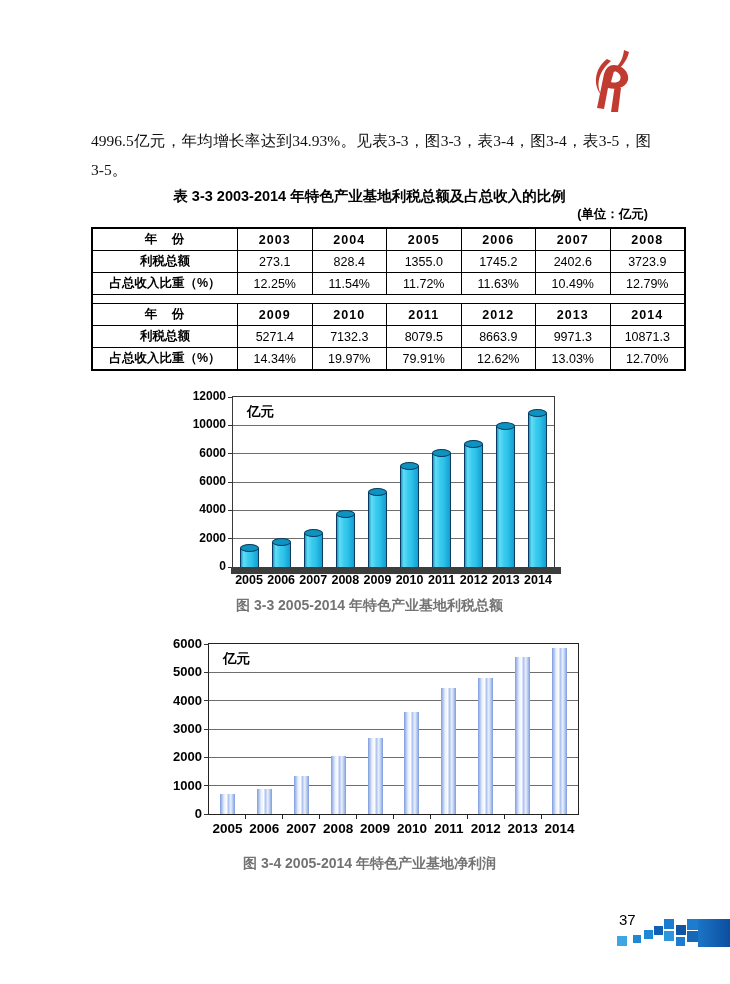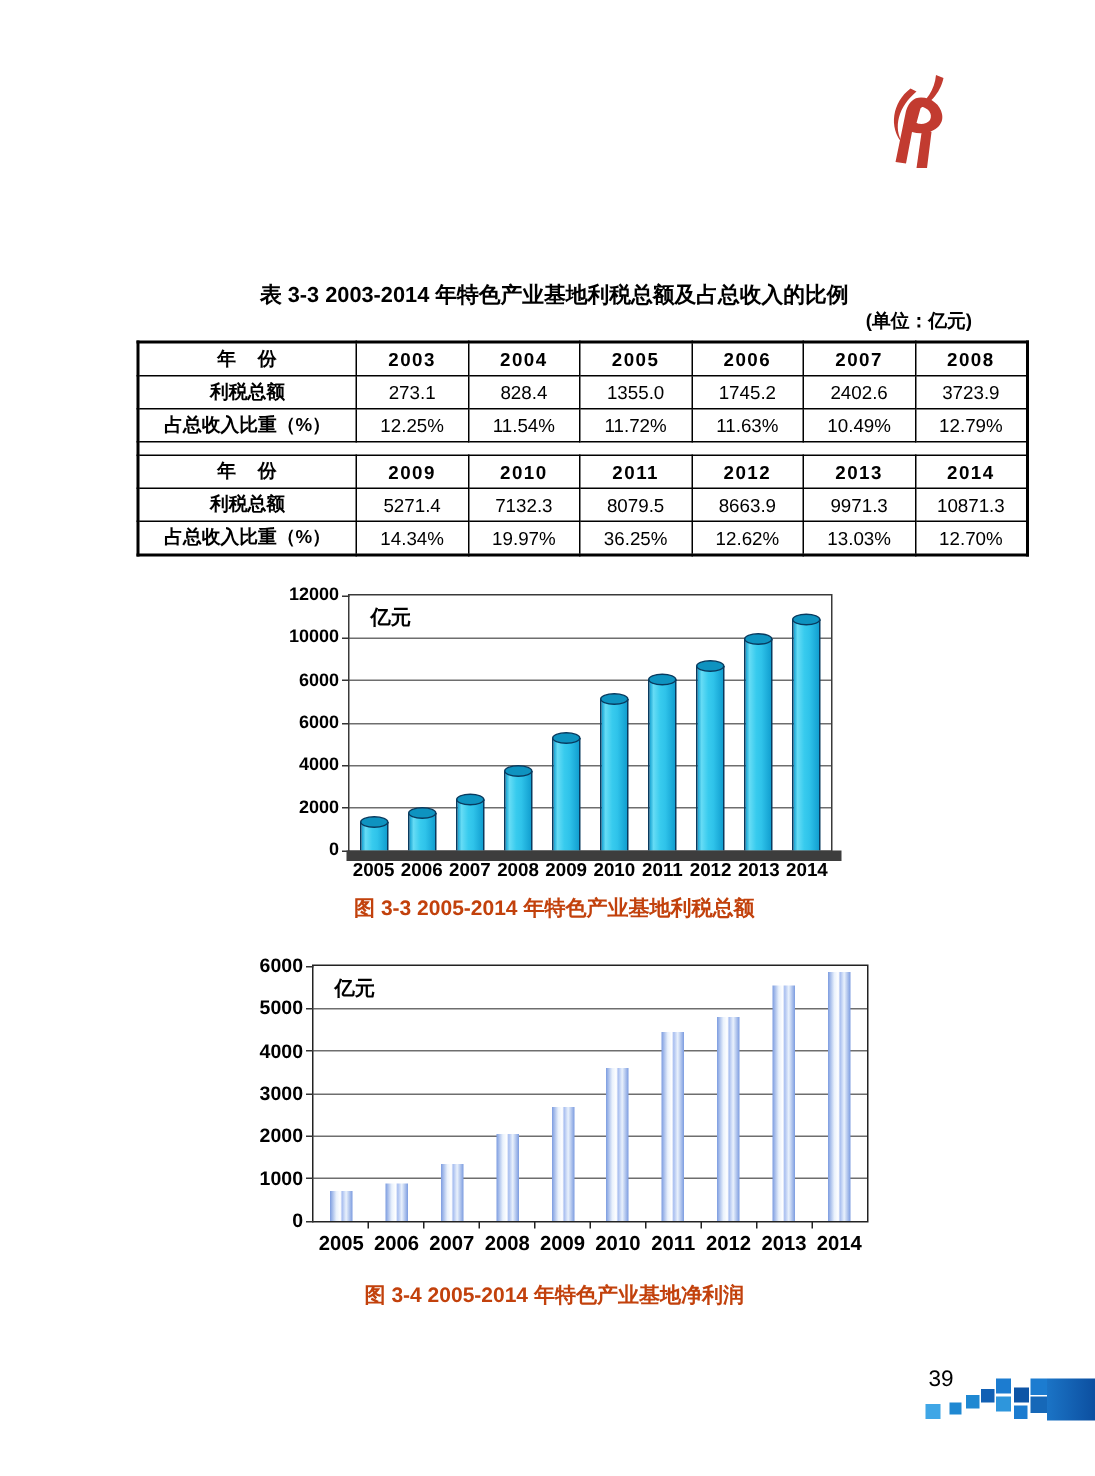--- a/index.html
+++ b/index.html
@@ -48,21 +48,21 @@
   .floor { position:absolute; left:-2px; top:170px; width:330px; height:7px; background:#3d3d3d; }
   .cyl-body { position:absolute; box-sizing:border-box; border:1px solid #093a5e; border-bottom:none;
               background:linear-gradient(90deg,#129fd0 0%,#66dcf5 16%,#38cbee 42%,#2fc3ea 62%,#129fd0 100%); }
   .cyl-cap  { position:absolute; box-sizing:border-box; height:8px; border-radius:50%;
               border:1px solid #093a5e; background:#0e93c0; }
   .bar-flat { position:absolute;
               background:linear-gradient(90deg,#7c9ce0 0%,#e9f1fc 28%,#ffffff 46%,#a9bff0 54%,#e9f1fc 72%,#7c9ce0 100%); }
   .xtick2 { position:absolute; top:170px; width:1px; height:5px; background:#222; }
 
   .caption { position:absolute; left:91px; width:557px; text-align:center;
-             font-weight:bold; font-size:14px; color:#c2410c; }
+             font-weight:bold; font-size:14px; color:#737373; }
   #caption1 { top:597px; }
   #caption2 { top:855px; }
 
   
   .pageno { position:absolute; left:619px; top:911px; font-size:15px; color:#000; }
   .mosaic-square { position:absolute; }
   .mosaic-bar { position:absolute; left:698px; top:919px; width:32px; height:28px;
                 background:linear-gradient(90deg,#1b74c6,#0c4fa0); }
 </style>
 </head>
@@ -71,20 +71,21 @@
 <div class="page">
 
 
   <svg class="logo" viewBox="0 0 52 64" xmlns="http://www.w3.org/2000/svg">
     <path fill="#c23b30" d="M20 9 C8 18 5 35 15 46 C8 35 12 21 24 11 Z"></path>
     <path fill="#c23b30" d="M37 0 C36 10 31 17 22 24 C32 21 40 12 42 2 Z"></path>
     <path fill="#c23b30" fill-rule="evenodd" d="M27 15 C22 15 19 18 17 24 L10 58 L17 59 L21 38 C32 41 43 35 41 26 C40 20 34 15 27 15 Z M27 21 C32 22 35 26 33 30 C31 33 26 33 24 32 Z"></path>
     <path fill="#c23b30" d="M28 34 L24 62 L31 62 L34 38 Z"></path>
   </svg>
 
+  <p class="body-text">4996.5亿元，年均增长率达到34.93%。见表3-3，图3-3，表3-4，图3-4，表3-5，图3-5。</p>
 
   <div class="table-title">表 3-3  2003-2014 年特色产业基地利税总额及占总收入的比例</div>
   <div class="unit-note">(单位：亿元)</div>
   <table class="data-table">
     <tbody id="table-body">
         <tr>
           <td class="hd" style="width: 140px;">年　份</td>
           <td class="hd" style="width: 69.5px;">2003</td>
           <td class="hd" style="width: 69.5px;">2004</td>
           <td class="hd" style="width: 69.5px;">2005</td>
@@ -128,21 +129,21 @@
           <td>7132.3</td>
           <td>8079.5</td>
           <td>8663.9</td>
           <td>9971.3</td>
           <td>10871.3</td>
         </tr>
         <tr>
           <td class="lbl">占总收入比重（%）</td>
           <td>14.34%</td>
           <td>19.97%</td>
-          <td>36.25%</td>
+          <td>79.91%</td>
           <td>12.62%</td>
           <td>13.03%</td>
           <td>12.70%</td>
         </tr>
       </tbody>
   </table>
 
   <div id="chart1" class="plot">
     <span class="unit-label">亿元</span>
   <div class="ytick" style="top: 169.5px;"></div>
@@ -244,21 +245,21 @@
       <div class="xtick2" style="left: 110.2px;"></div>
       <div class="xtick2" style="left: 147.1px;"></div>
       <div class="xtick2" style="left: 184px;"></div>
       <div class="xtick2" style="left: 220.9px;"></div>
       <div class="xtick2" style="left: 257.8px;"></div>
       <div class="xtick2" style="left: 294.7px;"></div>
       <div class="xtick2" style="left: 331.6px;"></div>
     </div>
   <div id="caption2" class="caption">图 3-4  2005-2014 年特色产业基地净利润</div>
 
-  <span class="pageno">39</span>
+  <span class="pageno">37</span>
   <div id="mosaic">
       <div class="mosaic-square" style="left: 617px; top: 936px; width: 10px; height: 10px; background: rgb(63, 166, 230);"></div>
       <div class="mosaic-square" style="left: 633px; top: 935px; width: 8px; height: 8px; background: rgb(31, 136, 210);"></div>
       <div class="mosaic-square" style="left: 644px; top: 930px; width: 9px; height: 9px; background: rgb(31, 136, 210);"></div>
       <div class="mosaic-square" style="left: 654px; top: 926px; width: 9px; height: 9px; background: rgb(18, 96, 180);"></div>
       <div class="mosaic-square" style="left: 664px; top: 919px; width: 10px; height: 10px; background: rgb(28, 124, 208);"></div>
       <div class="mosaic-square" style="left: 664px; top: 931px; width: 10px; height: 10px; background: rgb(46, 150, 220);"></div>
       <div class="mosaic-square" style="left: 676px; top: 925px; width: 10px; height: 10px; background: rgb(14, 85, 166);"></div>
       <div class="mosaic-square" style="left: 676px; top: 937px; width: 9px; height: 9px; background: rgb(28, 124, 208);"></div>
       <div class="mosaic-square" style="left: 687px; top: 919px; width: 11px; height: 11px; background: rgb(28, 124, 208);"></div>

